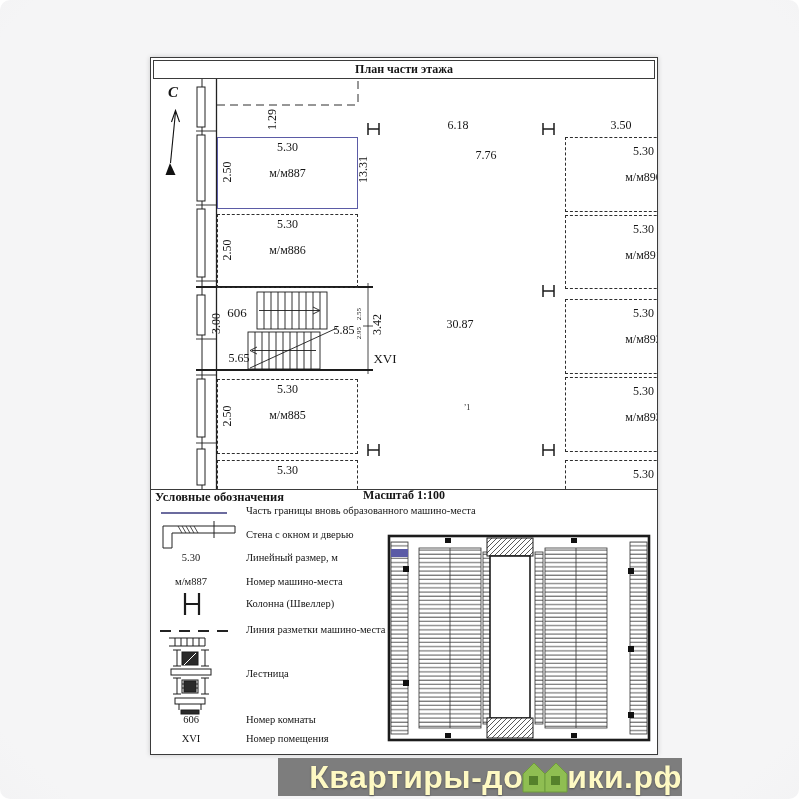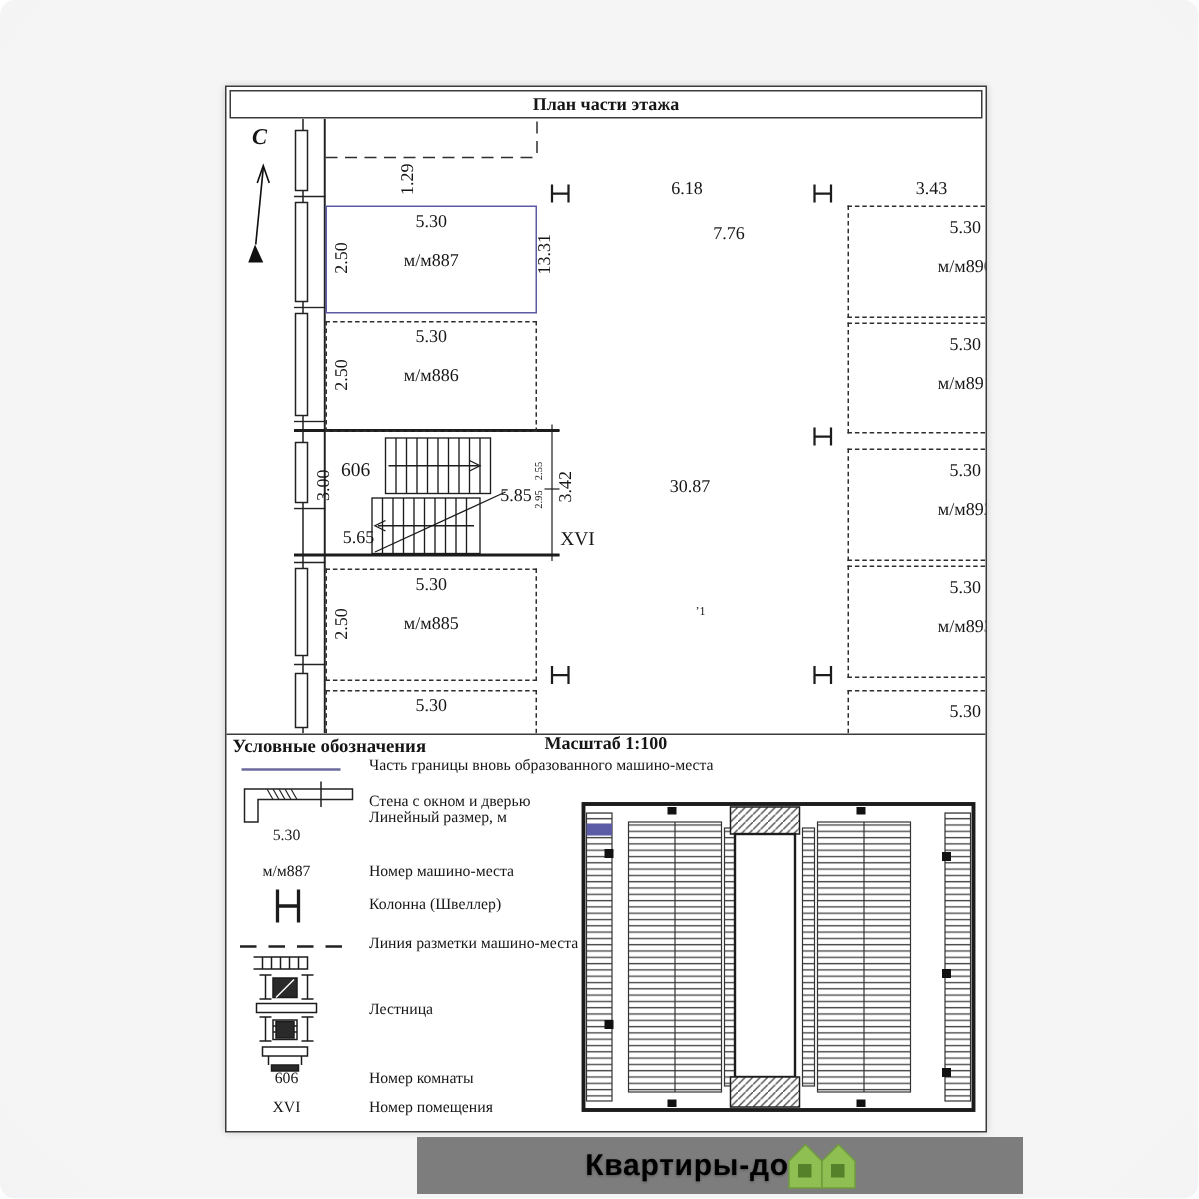--- a/index.html
+++ b/index.html
@@ -38,23 +38,23 @@
   .rspace .w{left:8px;}
   .rspace .num{left:8px;}
   
   .leg-label{position:absolute;left:95px;font-size:10.5px;white-space:nowrap;}
   .leg-sym-text{position:absolute;left:10px;width:60px;text-align:center;font-size:10.5px;}
   #legend-title{position:absolute;left:4px;top:432px;font-size:12.5px;font-weight:bold;}
   #scale-label{position:absolute;left:0;top:430px;width:100%;text-align:center;font-size:12px;font-weight:bold;}
   
   #watermark{
     position:absolute;left:278px;top:758px;width:404px;height:38px;
-    background:#7d7d7d;display:flex;align-items:center;justify-content:center;
-    font-family:"Liberation Sans", sans-serif;font-weight:bold;font-size:20px;
-    color:#000000;letter-spacing:.5px;text-shadow:0 1px 2px rgba(0,0,0,.35);
+    background:#7d7d7d;display:flex;align-items:center;justify-content:flex-end;
+    font-family:"Liberation Sans", sans-serif;font-weight:bold;font-size:32px;
+    color:#fef9c3;letter-spacing:.5px;text-shadow:0 1px 2px rgba(0,0,0,.35);
   }
   svg{display:block;}
   .nsel{user-select:none;}
 </style>
 </head>
 <body>
 
 <div id="canvas" class="nsel">
   <div id="page">
 
@@ -198,21 +198,21 @@
         <div class="w dim" style="top:6px;">5.30</div>
         <div class="num" style="top:32px;">м/м893</div>
       </div>
       <div class="space dashed rspace" style="left:414px;top:381px;width:141px;height:60px;">
         <div class="w dim" style="top:6px;">5.30</div>
       </div>
 
       <div class="abs dim vrot" style="left:101px;top:33px;width:40px;">1.29</div>
       <div class="abs dim" style="left:287px;top:39px;width:40px;">6.18</div>
       <div class="abs dim" style="left:315px;top:69px;width:40px;">7.76</div>
-      <div class="abs dim" style="left:450px;top:39px;width:40px;">3.43</div>
+      <div class="abs dim" style="left:450px;top:39px;width:40px;">3.50</div>
       <div class="abs dim vrot" style="left:190px;top:83px;width:44px;">13.31</div>
       <div class="abs dim" style="left:284px;top:238px;width:50px;">30.87</div>
       <div class="abs dim" style="left:66px;top:226px;width:40px;font-size:13px;">606</div>
       <div class="abs dim vrot" style="left:47px;top:237px;width:36px;">3.00</div>
       <div class="abs dim" style="left:173px;top:244px;width:40px;">5.85</div>
       <div class="abs dim" style="left:68px;top:272px;width:40px;">5.65</div>
       <div class="abs dim vrot" style="left:206px;top:238px;width:40px;">3.42</div>
       <div class="abs dim vrot tiny" style="left:196px;top:231px;width:24px;">2.55</div>
       <div class="abs dim vrot tiny" style="left:196px;top:250px;width:24px;">2.95</div>
       <div class="abs dim" style="left:214px;top:272px;width:40px;font-size:13px;">XVI</div>
@@ -234,21 +234,21 @@
           <line x1="25" y1="6" x2="29" y2="13"></line>
         <line x1="29" y1="6" x2="33" y2="13"></line>
           <line x1="33" y1="6" x2="37" y2="13"></line>
         <line x1="37" y1="6" x2="41" y2="13"></line>
       </g>
       <line x1="57" y1="1" x2="57" y2="18" stroke="#222" stroke-width="1"></line>
     </svg>
     <div class="leg-label" style="top:471px;">Стена с окном и дверью</div>
 
     <div class="leg-sym-text" style="top:494px;">5.30</div>
-    <div class="leg-label" style="top:482px;">Линейный размер, м</div>
+    <div class="leg-label" style="top:494px;">Линейный размер, м</div>
 
     <div class="leg-sym-text" style="top:518px;">м/м887</div>
     <div class="leg-label" style="top:518px;">Номер машино-места</div>
 
     <svg class="abs" style="left:28px;top:532px;" width="26" height="28" viewBox="0 0 26 28">
       <path d="M6,3 V25 M20,3 V25 M6,14 H20" stroke="#1c1c1c" stroke-width="2.2" fill="none"></path>
     </svg>
     <div class="leg-label" style="top:540px;">Колонна (Швеллер)</div>
 
     <svg class="abs" style="left:8px;top:570px;" width="70" height="6" viewBox="0 0 70 6">
@@ -334,14 +334,15 @@
   <div id="watermark">
     <span>Квартиры-до</span>
       <svg width="46" height="34" viewBox="0 0 46 34" style="margin:0 -1px 2px -1px;">
         <g>
           <path d="M1,15 L12,4 L23,15 V33 H1 Z" fill="#8fbe52" stroke="#6f9c3c" stroke-width="1"></path>
           <rect x="7" y="17" width="9" height="9" fill="#55812b"></rect>
           <path d="M23,15 L34,4 L45,15 V33 H23 Z" fill="#8fbe52" stroke="#6f9c3c" stroke-width="1"></path>
           <rect x="29" y="17" width="9" height="9" fill="#55812b"></rect>
         </g>
       </svg>
+      <span>ики.рф</span>
   </div>
 </div>
 
 </body></html>

